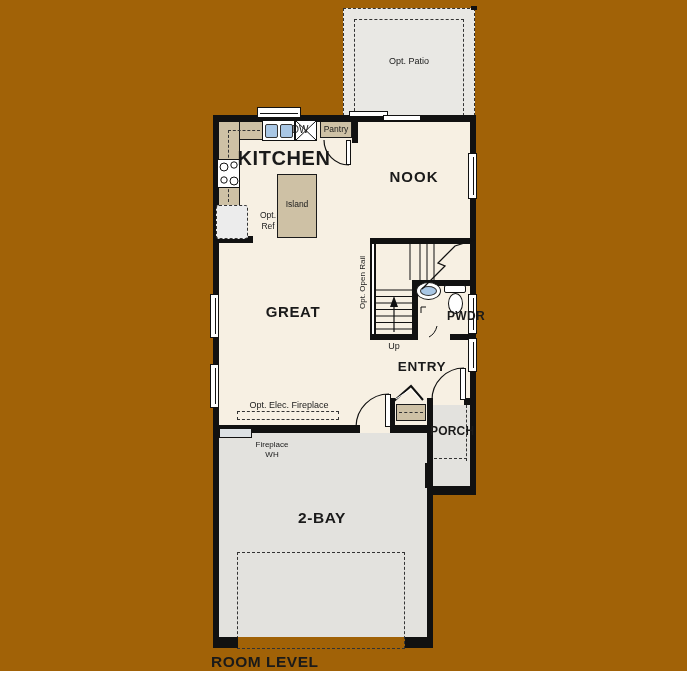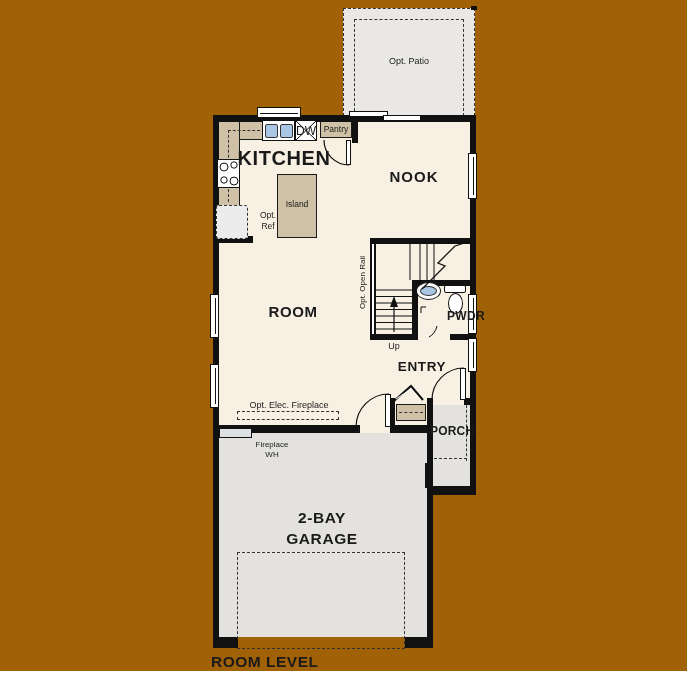--- a/index.html
+++ b/index.html
@@ -145,45 +145,44 @@
     <polygon points="390,307 398,307 394,296" fill="#111"></polygon>
 
     <path d="M421,313 V307 H426" stroke="#111" stroke-width="1" fill="none"></path>
     <path d="M437,326 Q435,334 429,337" stroke="#111" stroke-width="1" fill="none"></path>
   </svg>
 
   <div class="lbl" style="left:359px;top:56px;width:100px;font-size:9px;text-align:center;">Opt. Patio</div>
 
   <div class="lbl room-lbl" style="left:224px;top:147px;width:120px;font-size:20px;">KITCHEN</div>
   <div class="lbl" style="left:320px;top:124px;width:32px;font-size:8.5px;text-align:center;">Pantry</div>
-  <div class="lbl" style="left:295px;top:124px;width:22px;font-size:12px;text-align:center;background:rgba(255,255,255,.0);">DW</div>
+  <div class="lbl" style="left:289px;top:124px;width:22px;font-size:10px;text-align:center;background:rgba(255,255,255,.0);">DW</div>
   <div class="lbl" style="left:277px;top:199px;width:40px;font-size:8.5px;text-align:center;">Island</div>
   <div class="lbl small-lbl" style="left:216px;top:210px;width:32px;line-height:11px;">
     <div>Opt.</div>
     <div>Ref</div>
   </div>
 
   <div class="lbl room-lbl" style="left:364px;top:168px;width:100px;font-size:15px;letter-spacing:1px;">NOOK</div>
 
   <div class="lbl room-lbl" style="left:233px;top:302px;width:120px;font-size:15px;line-height:20px;">
-    <div>ROOM</div>
+    <div>GREAT</div>
   </div>
   <div class="lbl" style="left:229px;top:400px;width:120px;font-size:9px;text-align:center;">Opt. Elec. Fireplace</div>
 
   <div class="lbl" style="left:317px;top:278px;width:90px;font-size:8px;text-align:center;transform:rotate(-90deg);">Opt. Open Rail</div>
   <div class="lbl" style="left:380px;top:341px;width:28px;font-size:9px;text-align:center;">Up</div>
 
   <div class="lbl room-lbl" style="left:447px;top:309px;font-size:12px;letter-spacing:.3px;">PWDR</div>
   <div class="lbl room-lbl" style="left:382px;top:359px;width:80px;font-size:13.5px;">ENTRY</div>
   <div class="lbl room-lbl" style="left:430px;top:424px;width:42px;font-size:12px;letter-spacing:.2px;">PORCH</div>
 
   <div class="lbl small-lbl" style="left:206px;top:440px;width:60px;font-size:8px;line-height:10px;">
     <div>Fireplace</div>
     <div>WH</div>
   </div>
   <div class="lbl room-lbl" style="left:252px;top:507px;width:140px;font-size:15.5px;line-height:21px;">
     <div>2-BAY</div>
-    <div>GARAGE</div>
   </div>
 
   <div class="lbl room-lbl" style="left:211px;top:653px;font-size:15.5px;letter-spacing:.5px;">ROOM LEVEL</div>
 
 </div>
 
 </body></html>

